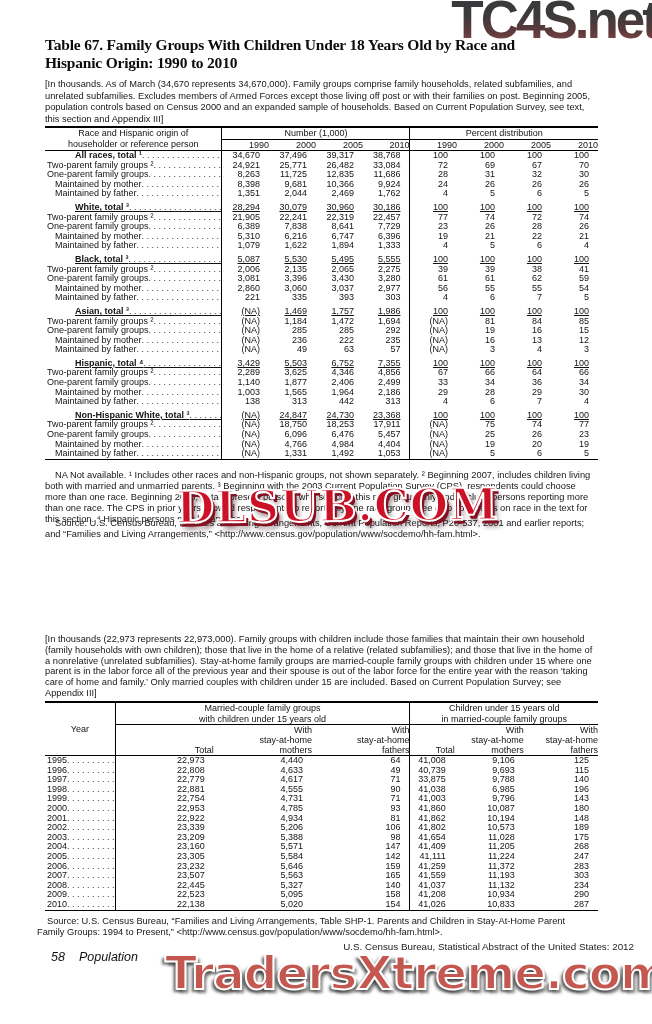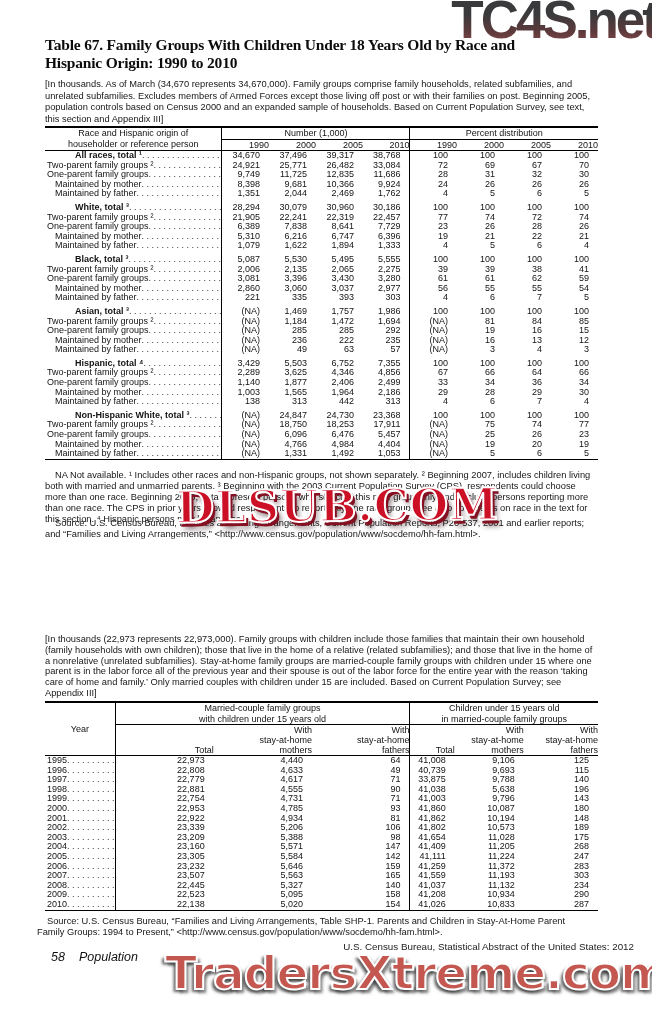--- a/index.html
+++ b/index.html
@@ -41,21 +41,21 @@
   .yr {
     text-align:right; font-size:9px; padding:2px 9px 2px 0;
     border-bottom:1.5px solid #000;
   }
   .sub68 {
     text-align:right; vertical-align:bottom; font-size:9px; line-height:10px;
     padding:1px 9px 2px 0; white-space:pre-line;
     border-bottom:1.5px solid #000;
   }
   .tbl tbody td { font-size:9px; line-height:9.6px; vertical-align:bottom; }
-  .tbl tbody tr.gap td { padding-top:4px; }
+  .tbl tbody tr.gap td { padding-top:4px;text-decoration:underline; }
   td.stub { border-right:1px solid #000; overflow:hidden; }
   .cw { display:flex; align-items:flex-end; overflow:hidden; white-space:nowrap; }
   .cw.total { padding-left:30px; }
   .cw.item  { padding-left:2px; }
   .cw.sub   { padding-left:10px; }
   .lbl { white-space:nowrap; }
   .b { font-weight:bold; }
   .dots { flex:1; overflow:hidden; white-space:nowrap; color:#2a2a2a; }
   .dots::after { content:" . . . . . . . . . . . . . . . . . . . . . . . . . . . . . . . . . . . . . . . . . . . . ."; }
   td.val { text-align:right; padding-right:9px; white-space:nowrap; }
@@ -172,21 +172,21 @@
             <td class="val">67</td>
             <td class="val">70</td>
           </tr>
           <tr>
             <td class="stub">
               <div class="cw item">
                 <span class="lbl">One-parent family groups</span>
                 <span class="dots"></span>
               </div>
             </td>
-            <td class="val">9,749</td>
+            <td class="val">8,263</td>
             <td class="val">11,725</td>
             <td class="val">12,835</td>
             <td class="val">11,686</td>
             <td class="val divl">28</td>
             <td class="val">31</td>
             <td class="val">32</td>
             <td class="val">30</td>
           </tr>
           <tr>
             <td class="stub">
@@ -714,21 +714,21 @@
             <td class="stub">
               <div class="cw item">
                 <span class="lbl">1998</span>
                 <span class="dots"></span>
               </div>
             </td>
             <td class="val">22,881</td>
             <td class="val">4,555</td>
             <td class="val">90</td>
             <td class="val divl">41,038</td>
-            <td class="val">5,638</td>
+            <td class="val">6,985</td>
             <td class="val">196</td>
           </tr>
           <tr>
             <td class="stub">
               <div class="cw item">
                 <span class="lbl">1999</span>
                 <span class="dots"></span>
               </div>
             </td>
             <td class="val">22,754</td>

